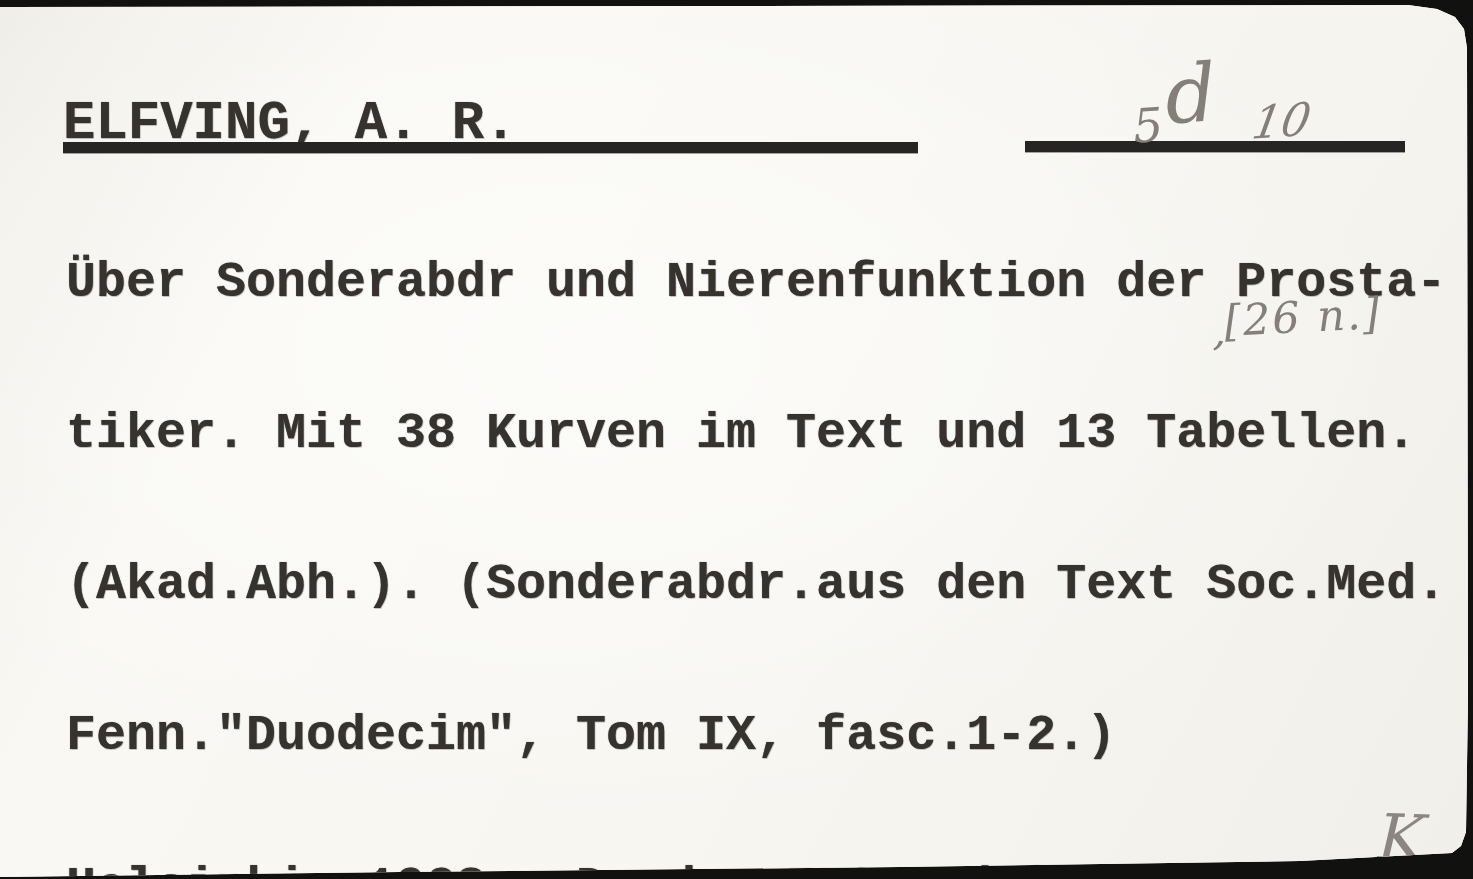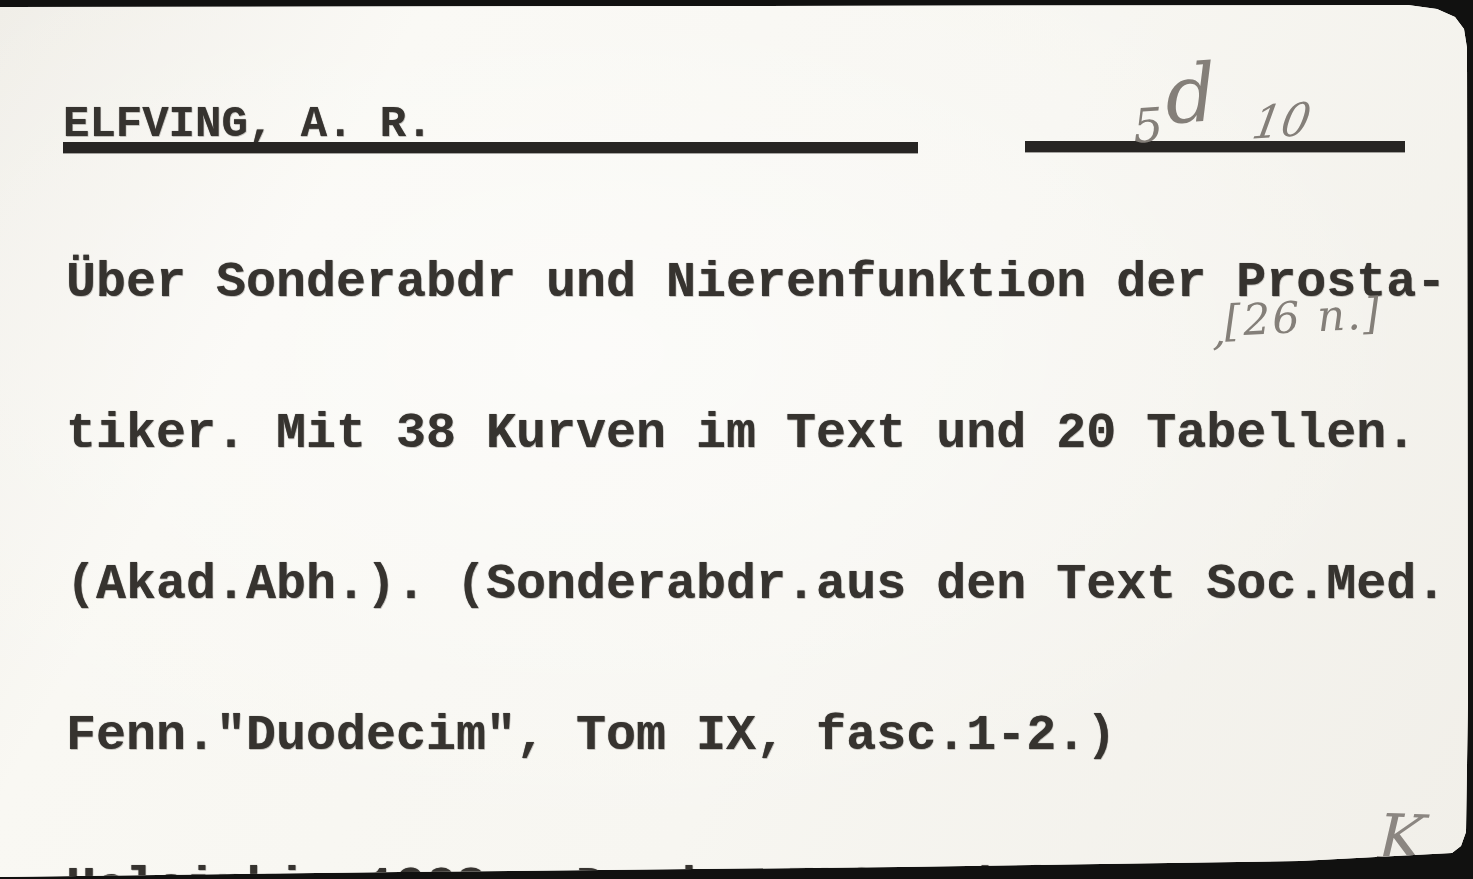--- a/index.html
+++ b/index.html
@@ -28,21 +28,21 @@
 
   .typed{
     color:var(--ink);
     font-weight:700;
     text-shadow:0 0 1px rgba(54,51,47,.65), 0.7px 0.7px 0 rgba(54,51,47,.22);
     white-space:pre;
   }
 
   .heading{
     position:absolute;left:63px;top:99px;
-    font-size:44px;line-height:50px;letter-spacing:0;
+    font-size:54px;line-height:50px;letter-spacing:0;
   }
 
   .rule{
     position:absolute;height:11px;background:#272523;
     box-shadow:0 1px 0 rgba(39,37,35,.4);
   }
   .rule-heading{left:63px;top:142px;width:855px;}
   .rule-call{left:1025px;top:141px;width:380px;}
 
   .body-block{
@@ -87,21 +87,21 @@
   <div class="rule rule-call"></div>
 
   <div class="call-number">
     <span class="hand d5">5</span>
     <span class="hand dd">d</span>
     <span class="hand d10">10</span>
   </div>
 
   <div class="typed body-block">
     <div>Über Sonderabdr und Nierenfunktion der Prosta-</div>
-    <div>tiker. Mit 38 Kurven im Text und 20 Tabellen.</div>
+    <div>tiker. Mit 38 Kurven im Text und 13 Tabellen.</div>
     <div>(Akad.Abh.). (Sonderabdr.aus den Text Soc.Med.</div>
     <div>Fenn."Duodecim", Tom IX, fasc.1-2.)</div>
     <div>Helsinki: 1928.  Dr.der FLG.  (8),299s.  8:o</div>
   </div>
 
   <div class="hand count-note">[26 n.]</div>
 
   <div class="hand pencil-tick">’</div>
 
   <div class="hand initial-k">K</div>

